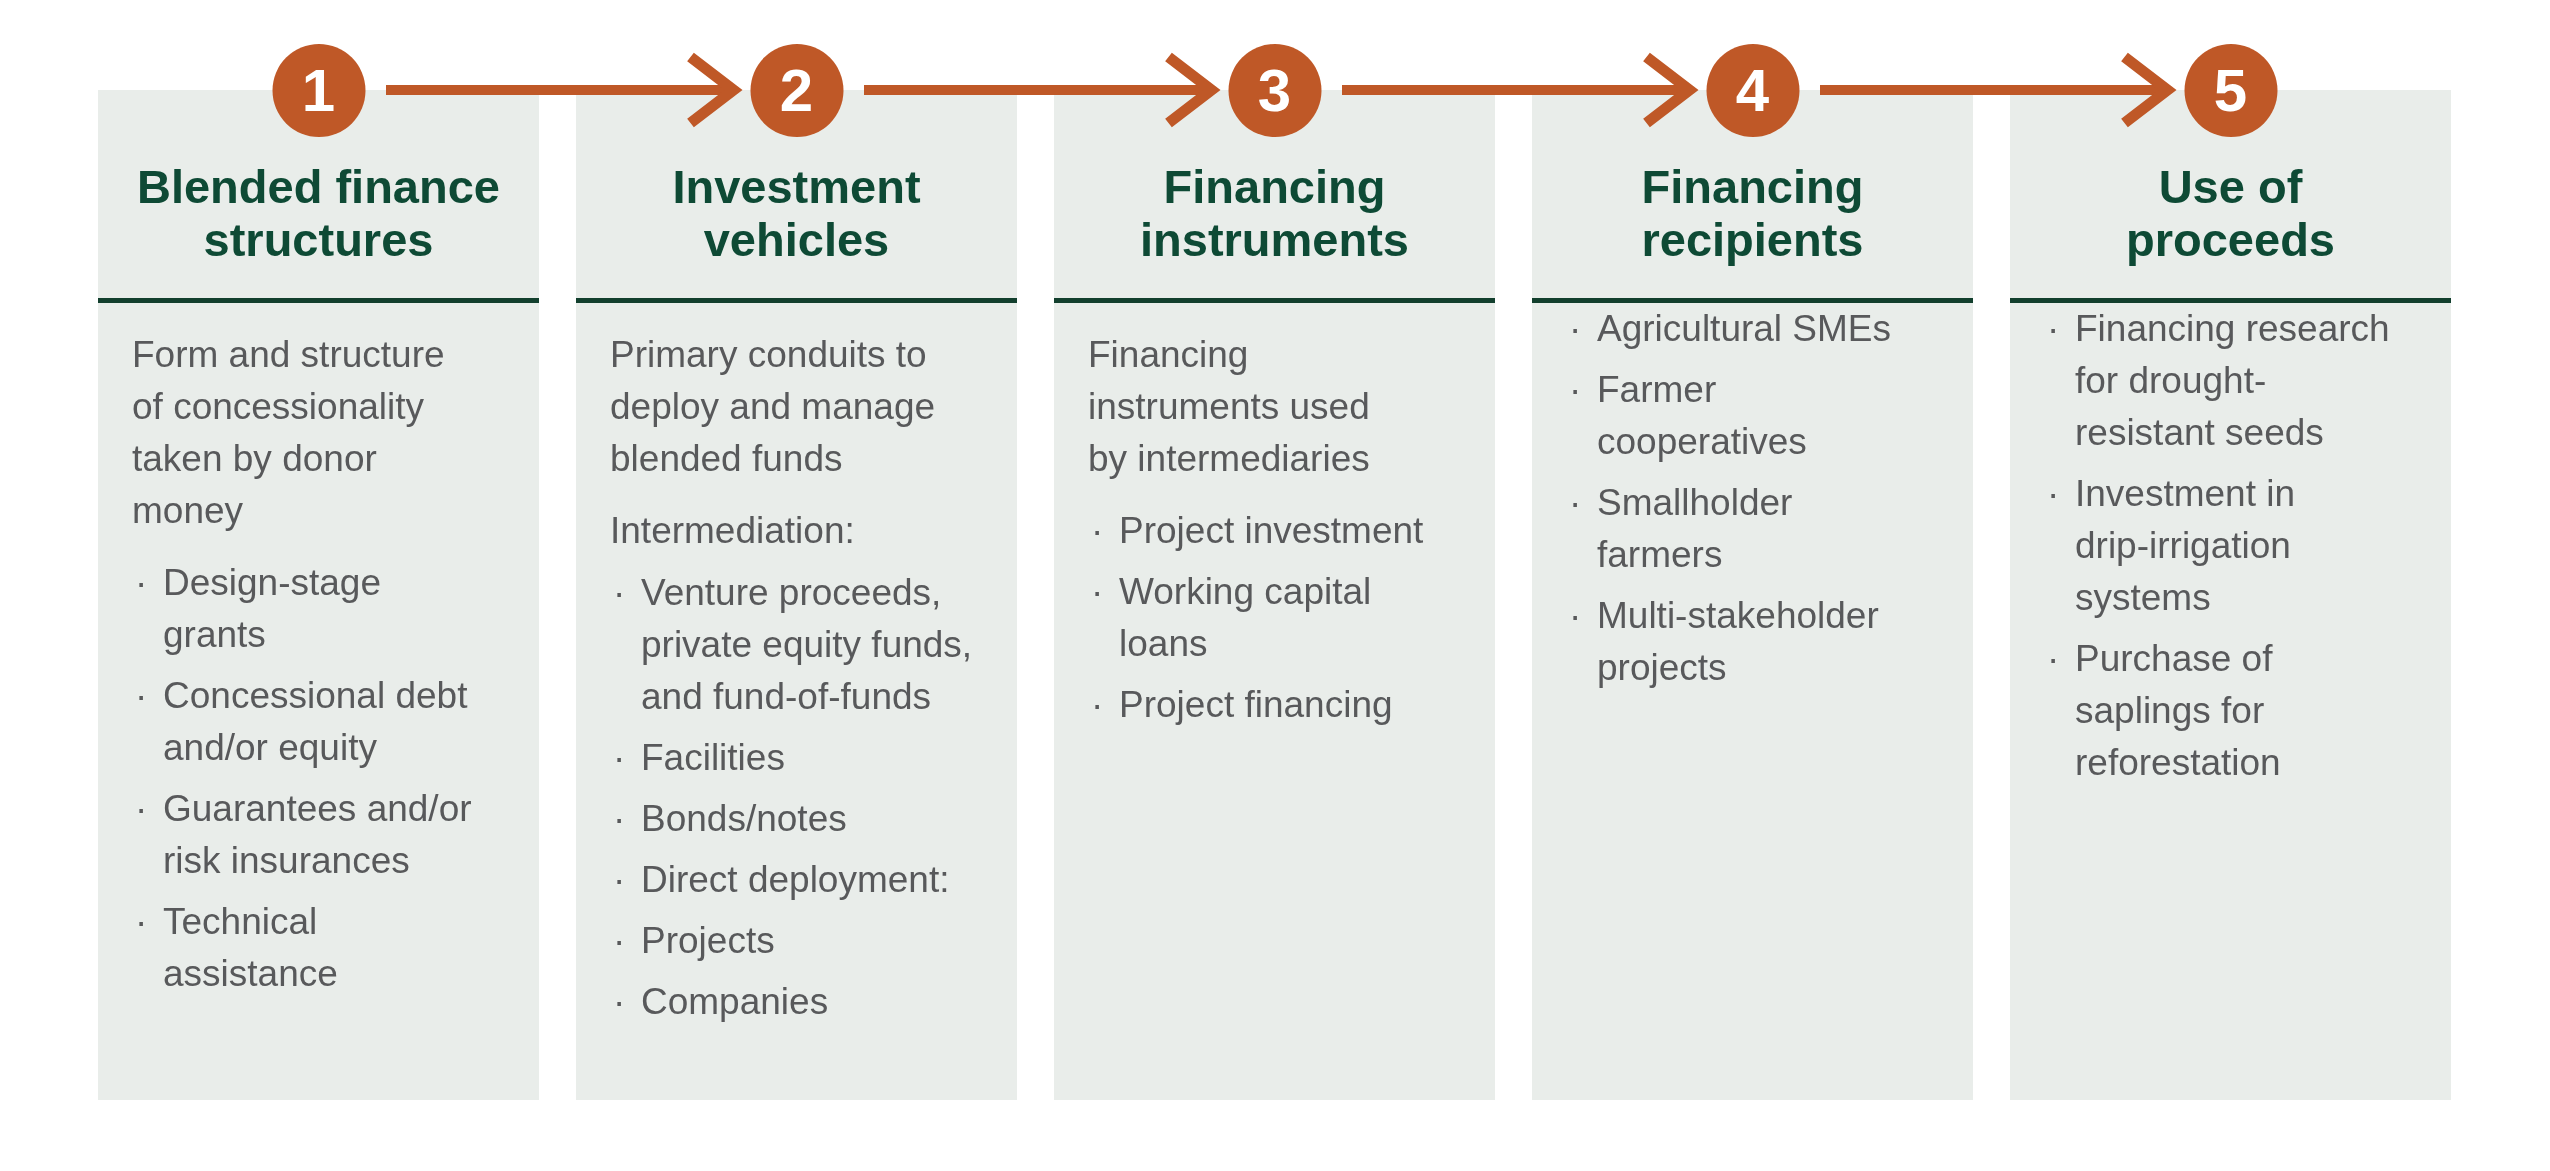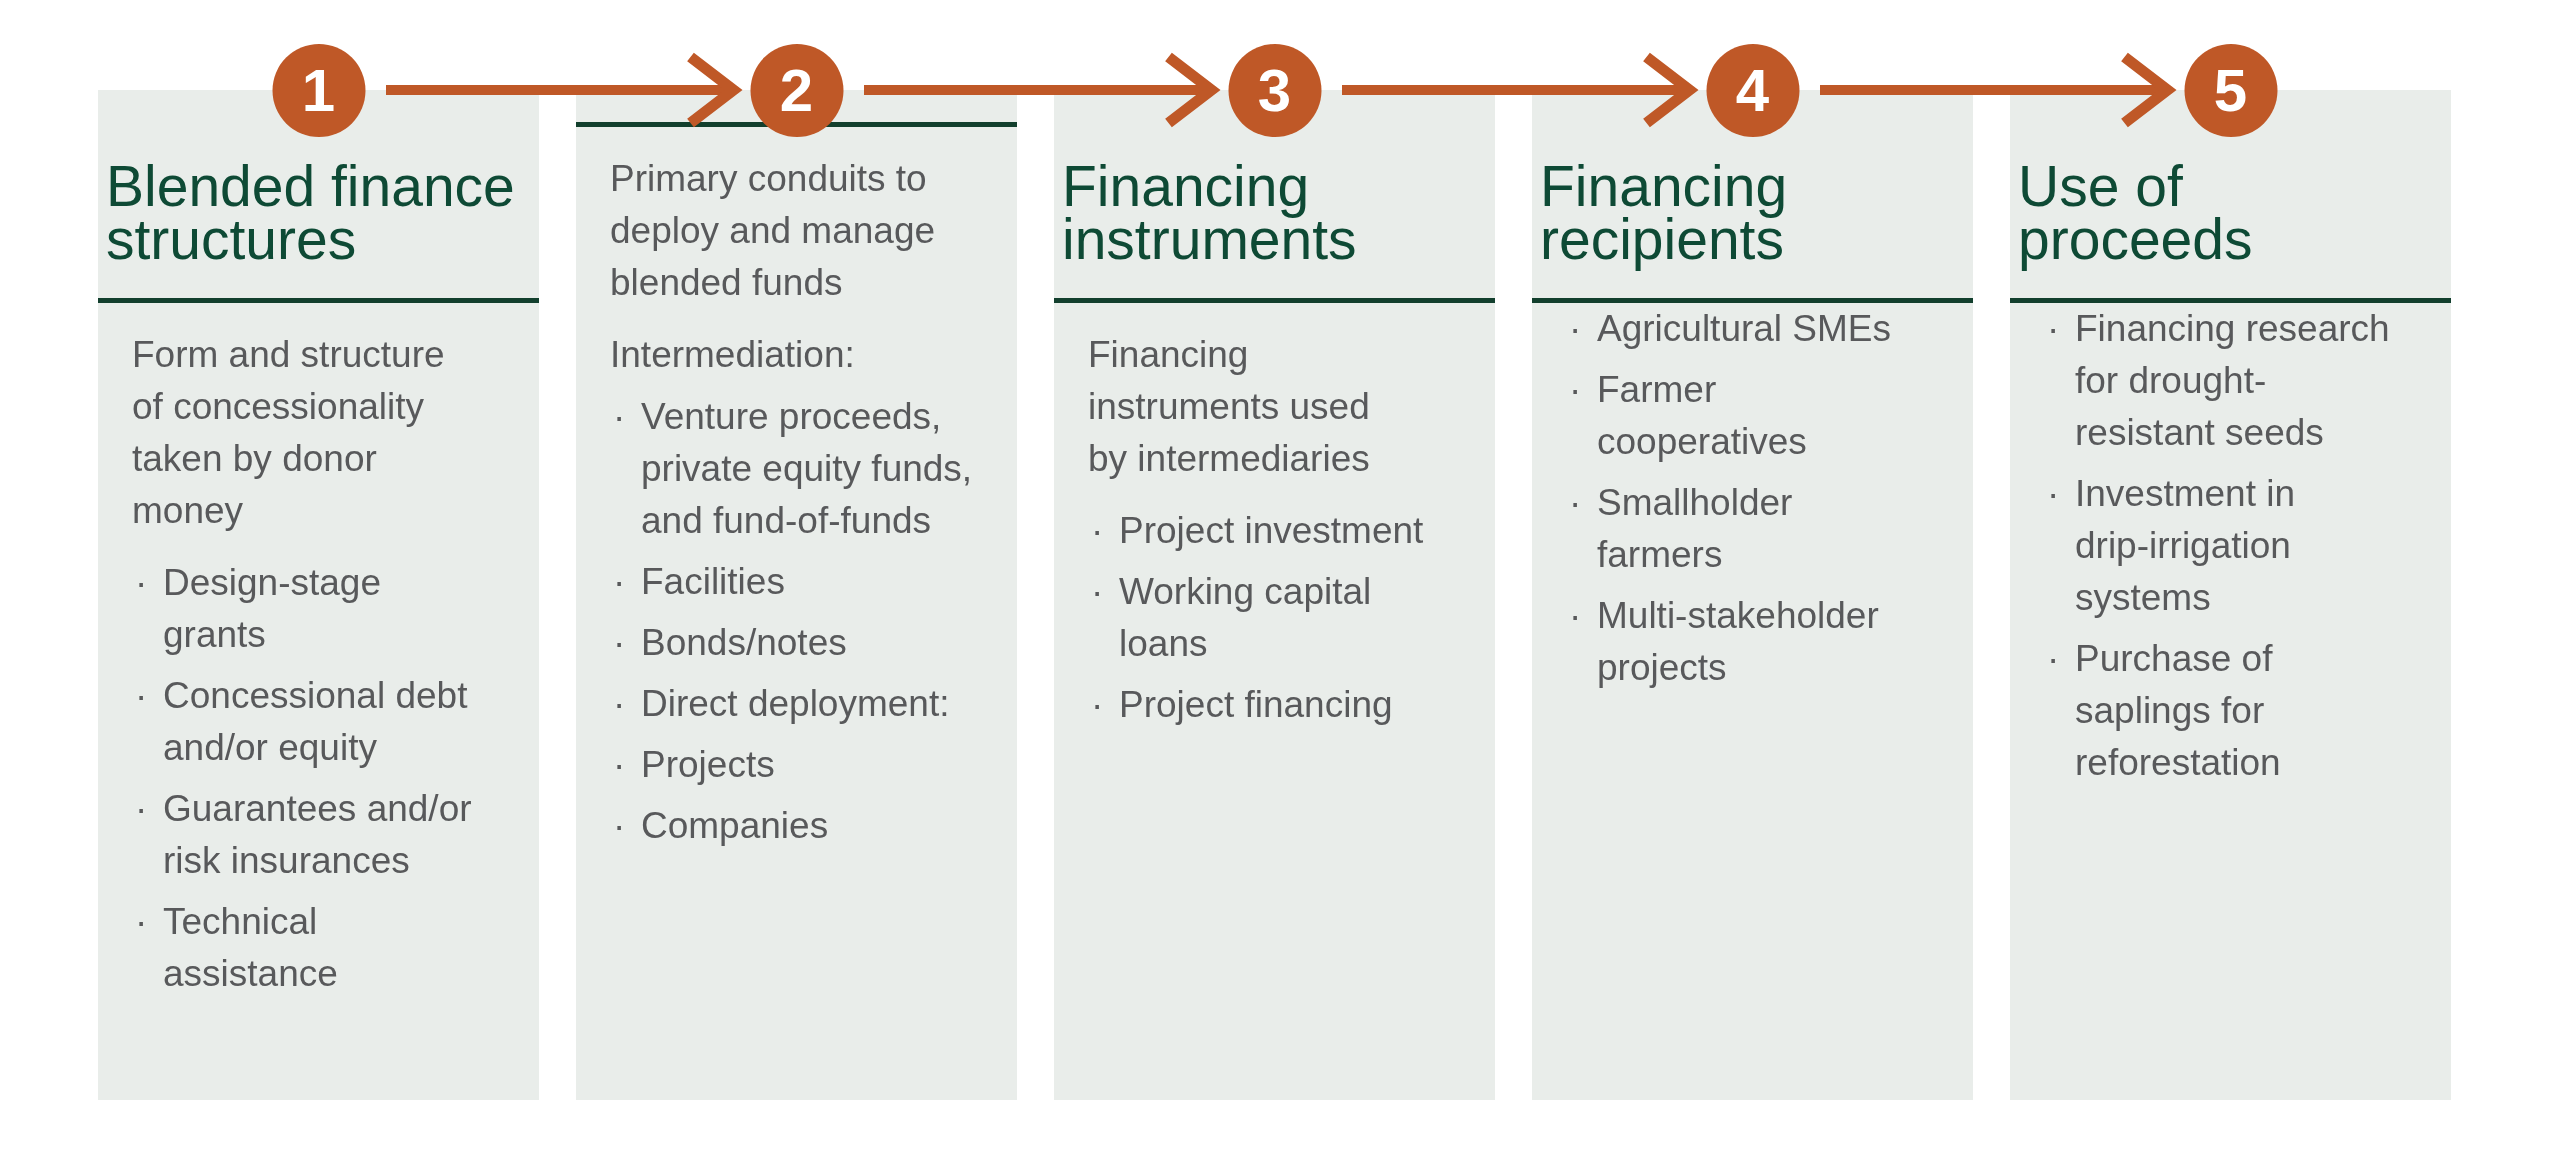--- a/index.html
+++ b/index.html
@@ -15,22 +15,22 @@
   .circle{
     position:absolute;top:44px;left:50%;transform:translateX(-50%);
     width:93px;height:93px;border-radius:50%;
     background:var(--orange,#BF5827);
     display:flex;align-items:center;justify-content:center;z-index:3;
   }
   .num{color:#ffffff;font-size:60px;font-weight:700;line-height:1;}
   .arrows{position:absolute;top:0;left:0;z-index:2;}
   .arrow line,.arrow polyline{stroke:var(--orange,#BF5827);}
   .heading{
-    margin:70px 8px 0;
-    font-size:57px;line-height:53px;font-weight:400;
+    margin:70px 8px 0;text-align:center;
+    font-size:47px;line-height:53px;font-weight:700;
     color:var(--heading_green,#0E4A35);white-space:pre-line;
   }
   .divider{margin-top:32px;height:5px;background:var(--divider_green,#123F2D);}
   .intro{
     margin:26px 24px 20px 34px;font-size:37px;line-height:52px;
     color:var(--body_gray,#58595B);white-space:pre-line;
   }
   .para2{
     margin:0 24px 10px 34px;font-size:37px;line-height:52px;
     color:var(--body_gray,#58595B);white-space:pre-line;
@@ -100,20 +100,22 @@
           </li>
       </ul>
     </section>
   </div>
 
   <div class="column" style="left:576px">
     <div class="circle">
       <span class="num">2</span>
     </div>
     <section class="card">
+      <h2 class="heading">Investment
+vehicles</h2>
       <div class="divider"></div>
       <p class="intro">Primary conduits to
 deploy and manage
 blended funds</p>
       <p class="para2">Intermediation:</p>
       <ul class="bullets">
         <li class="bullet">
             <span class="dot">·</span>
             <span class="btext">Venture proceeds,
 private equity funds,

